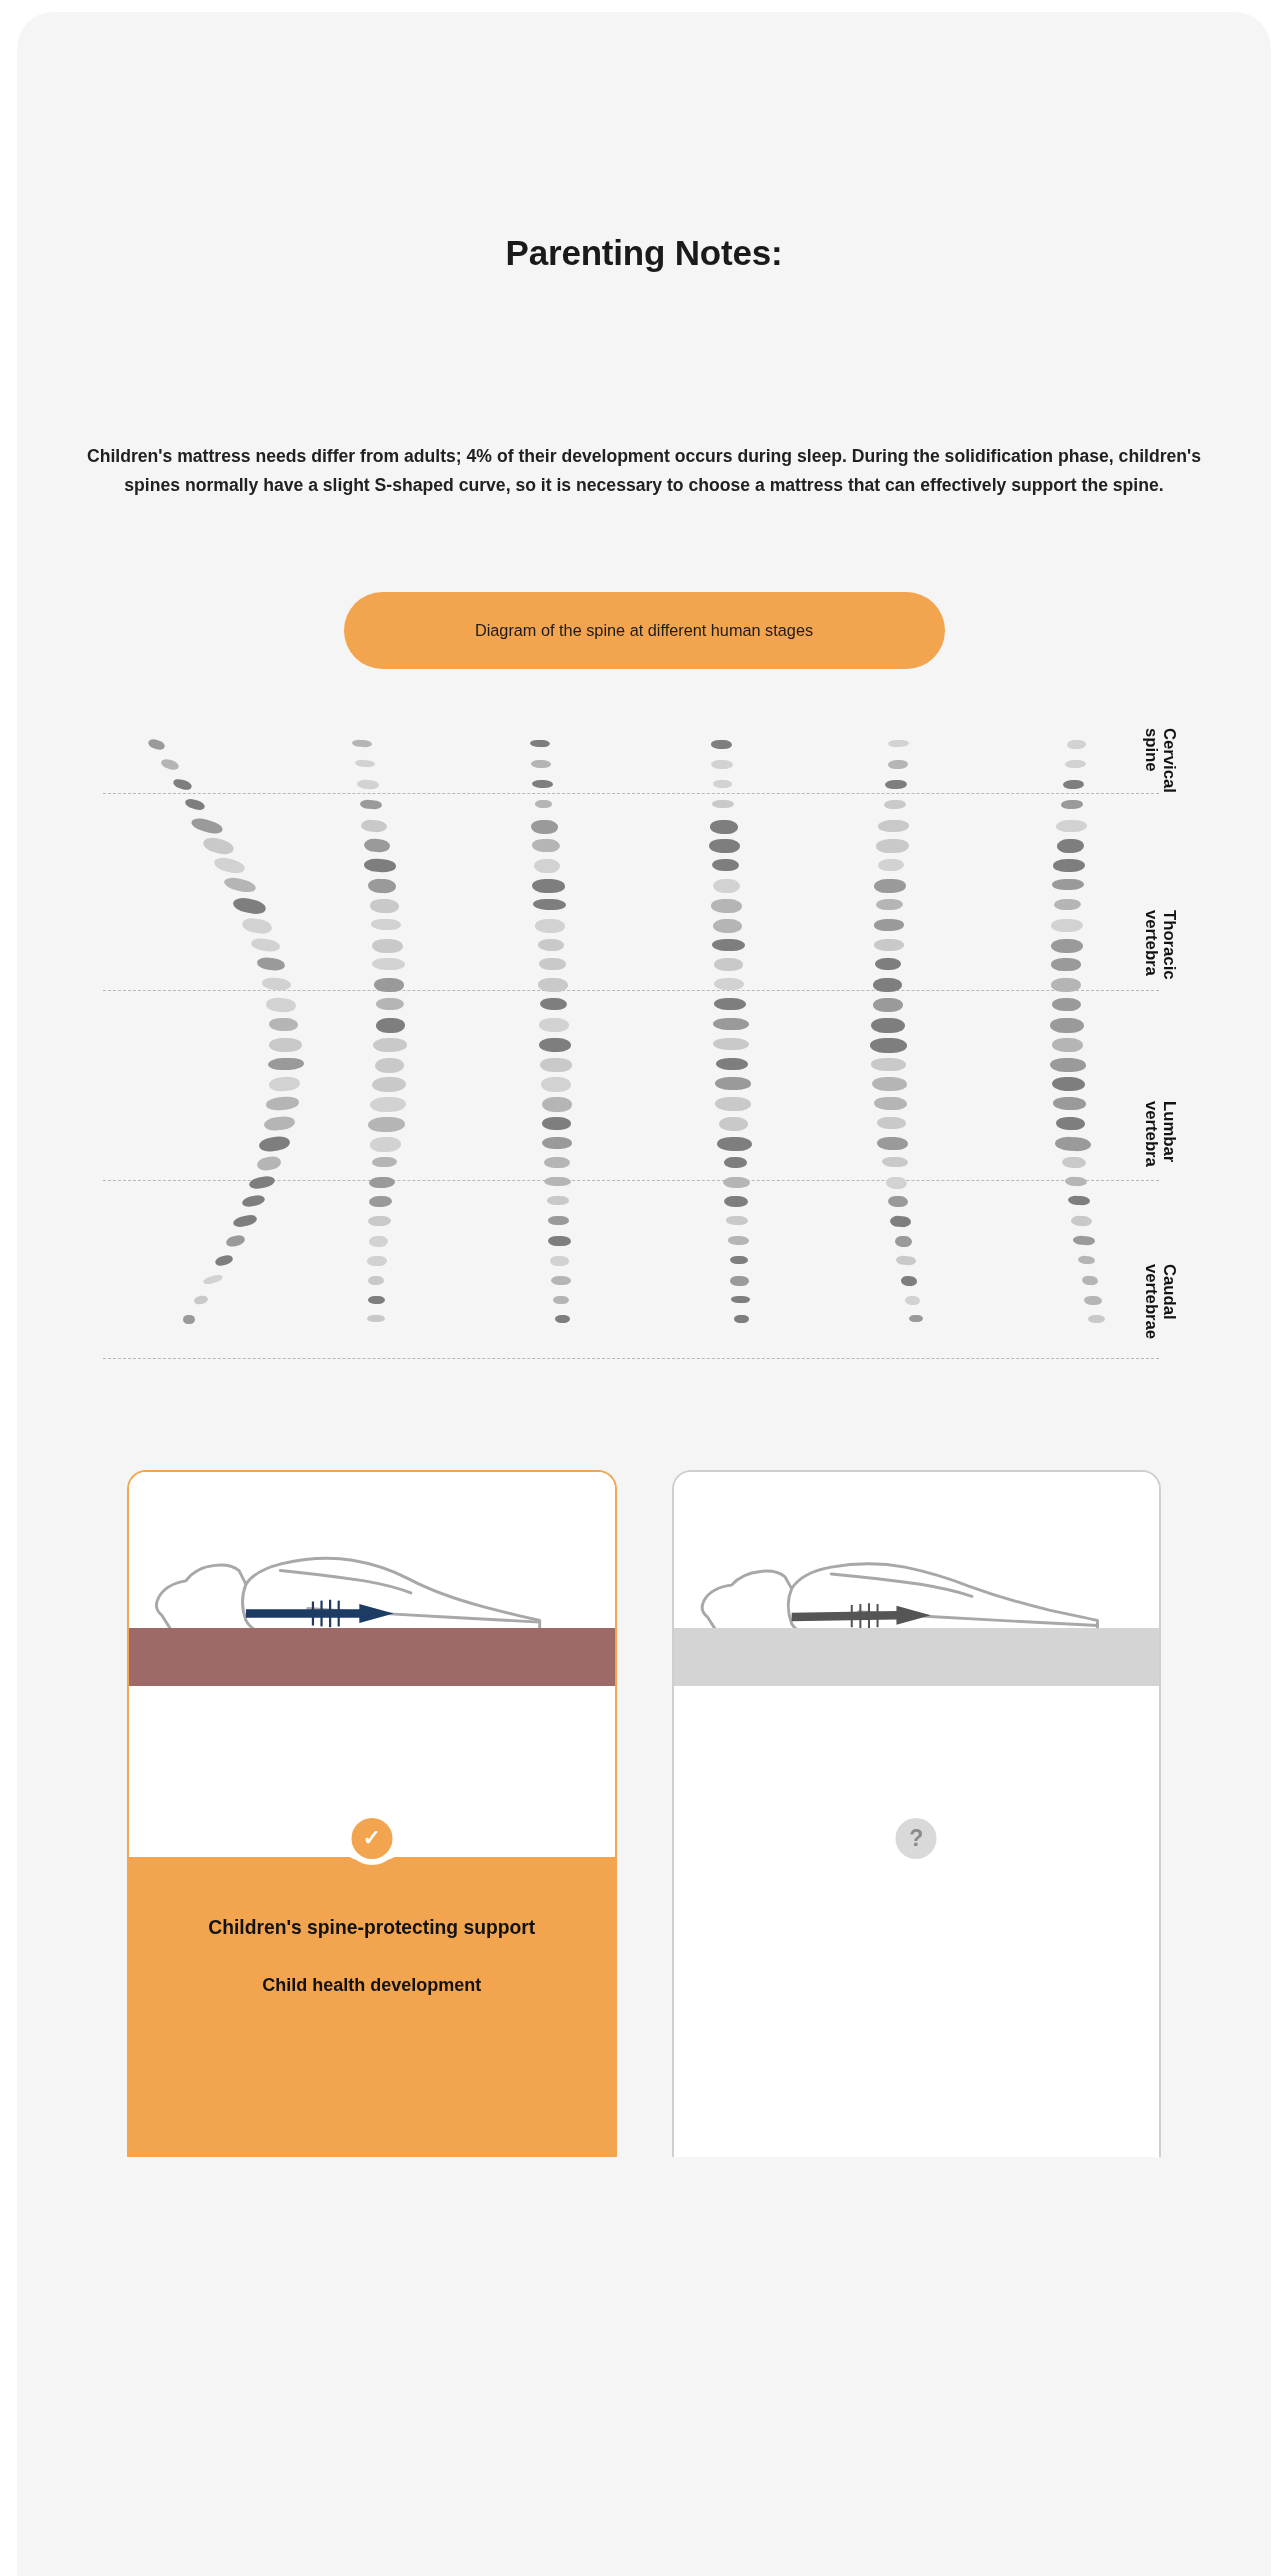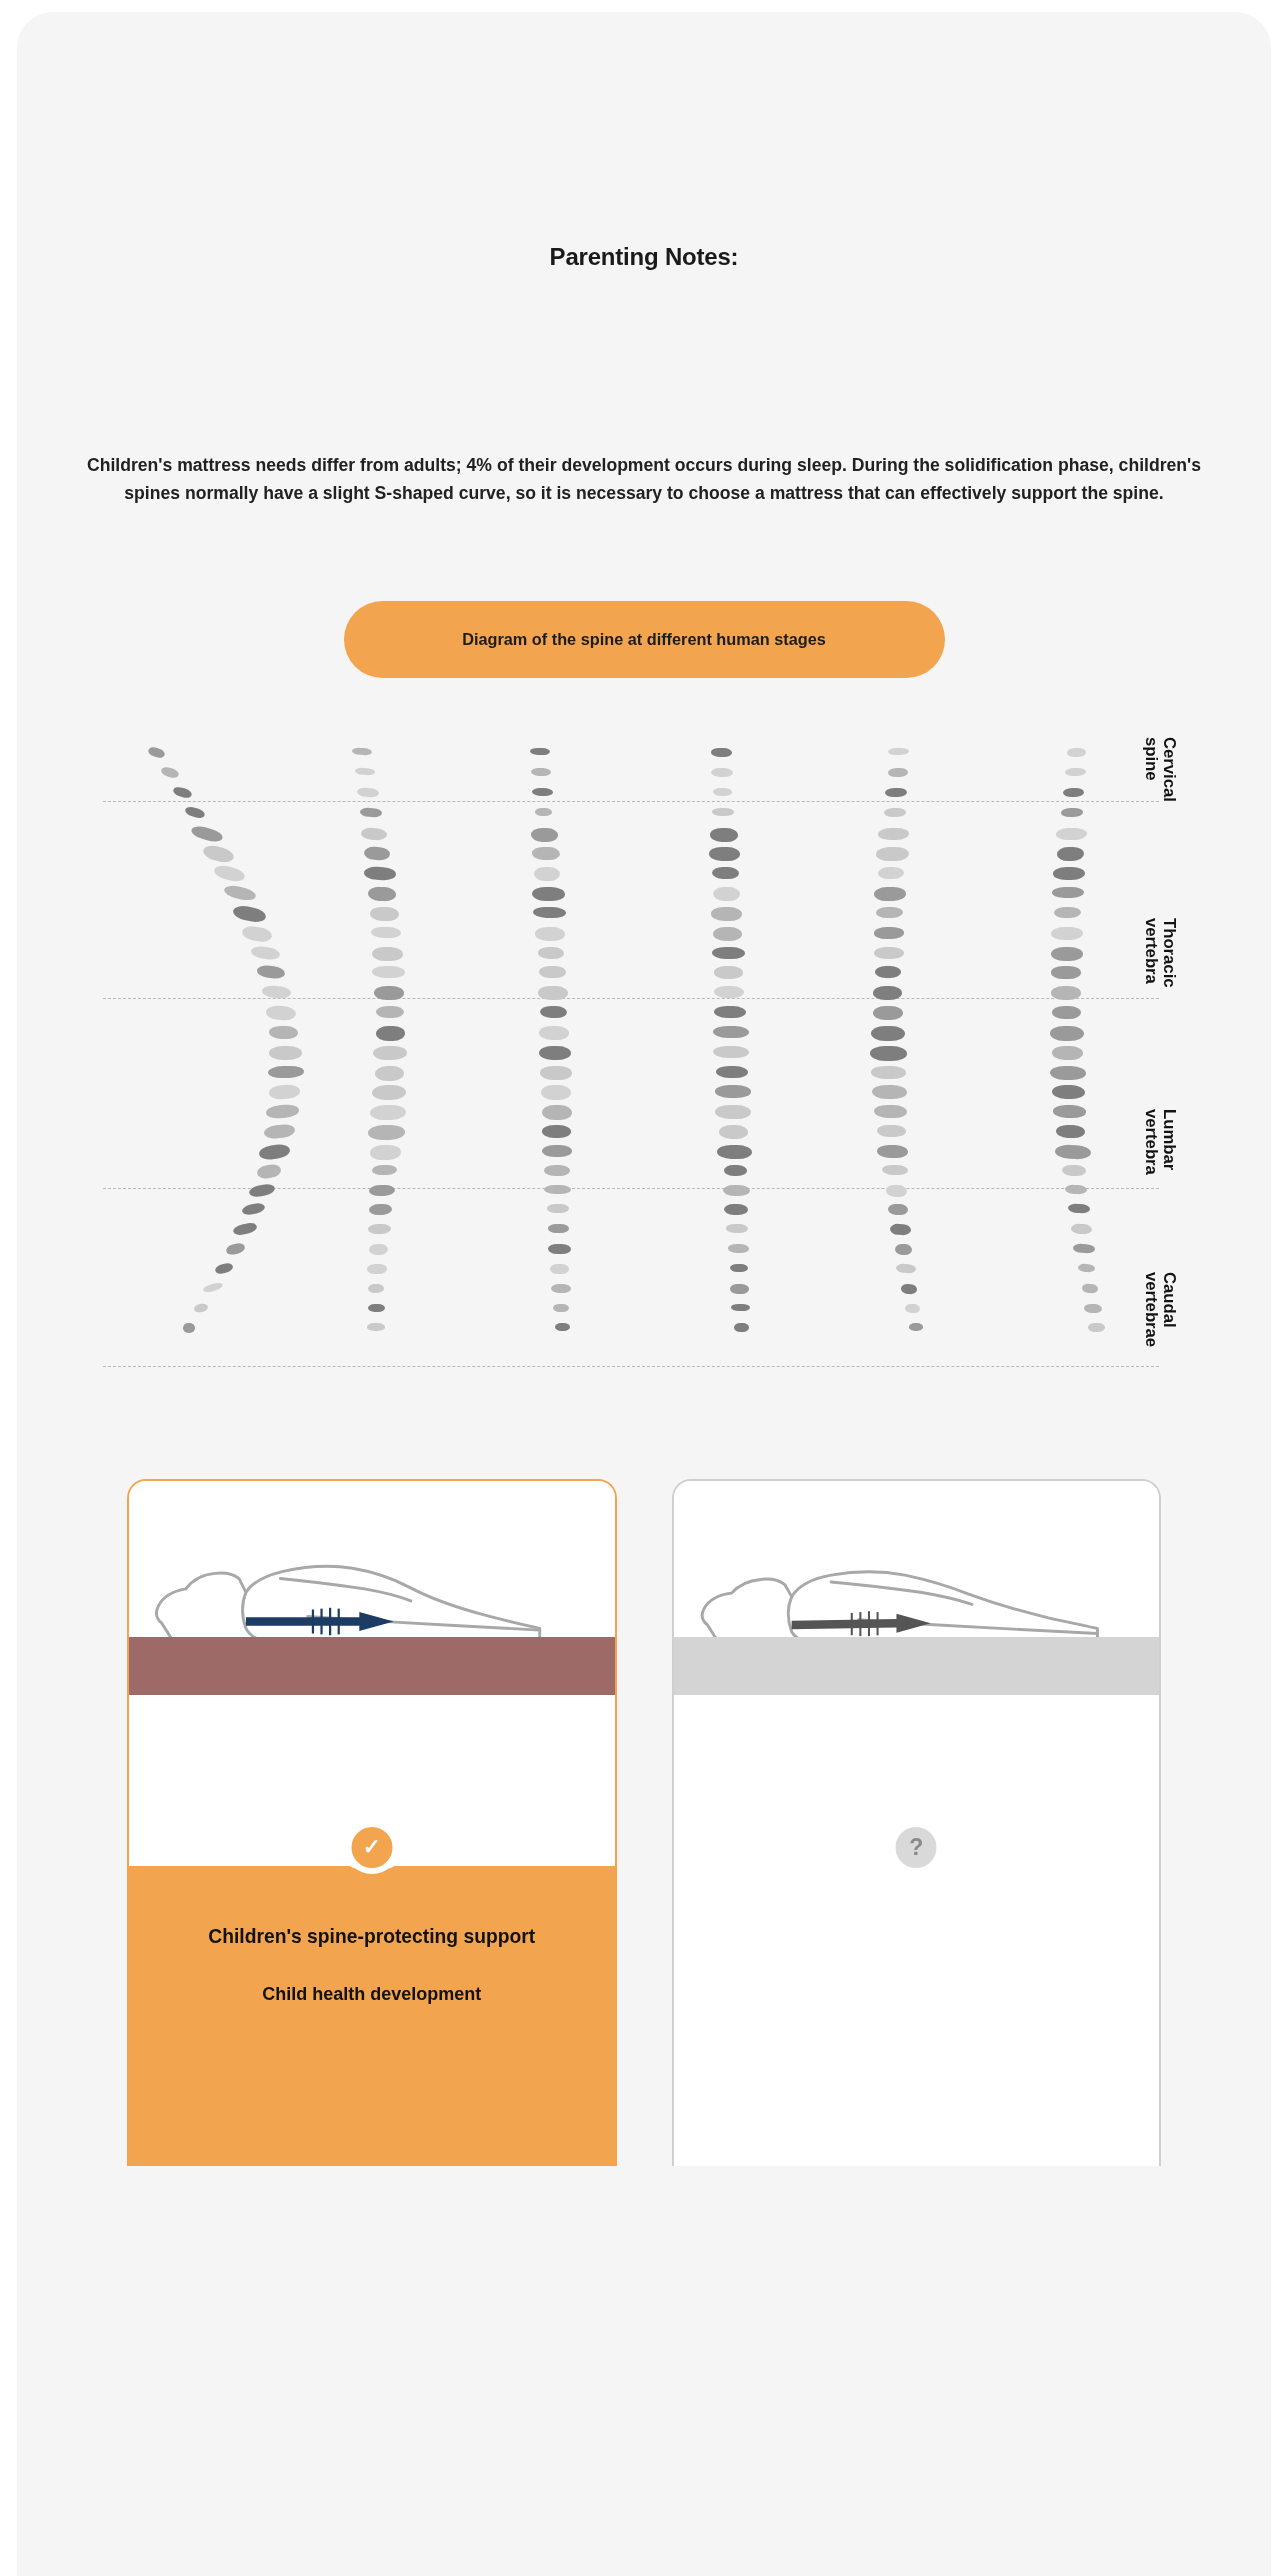--- a/index.html
+++ b/index.html
@@ -20,25 +20,25 @@
     width: 1254px;
     height: 2564px;
     background: #f5f5f5;
     border-radius: 36px 36px 0 0;
     overflow: hidden;
   }
 
   
   .hdr-wrap { padding-top: 215px; text-align: center; }
   .title-1 {
-    font-size: 24px;
+    font-size: 35px;
     font-weight: 700;
     color: #1a1a1a;
     letter-spacing: -0.2px;
-    margin: 16px;
+    margin: 5px;
     line-height: 1.2;
   }
   .title-2 {
     font-size: 35px;
     font-weight: 700;
     color: #111111;
     margin: 0;
     padding-top: 34px;
     line-height: 1.25;
   }
@@ -68,21 +68,21 @@
   .pill-row { text-align: center; padding-top: 93px; }
   .pill {
     display: inline-block;
     width: 601px;
     height: 77px;
     line-height: 77px;
     border-radius: 39px;
     background: #f3a44f;
     color: #1c1c1c;
     font-size: 16.3px;
-    font-weight: 700;
+    font-weight: 400;
     text-align: center;
     box-sizing: border-box;
   }
 
   
   .chart {
     position: relative;
     width: 1254px;
     height: 713px;
     margin-top: 45px;

